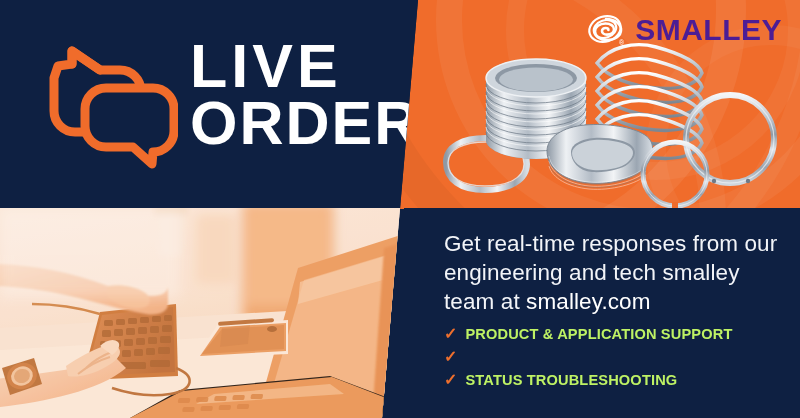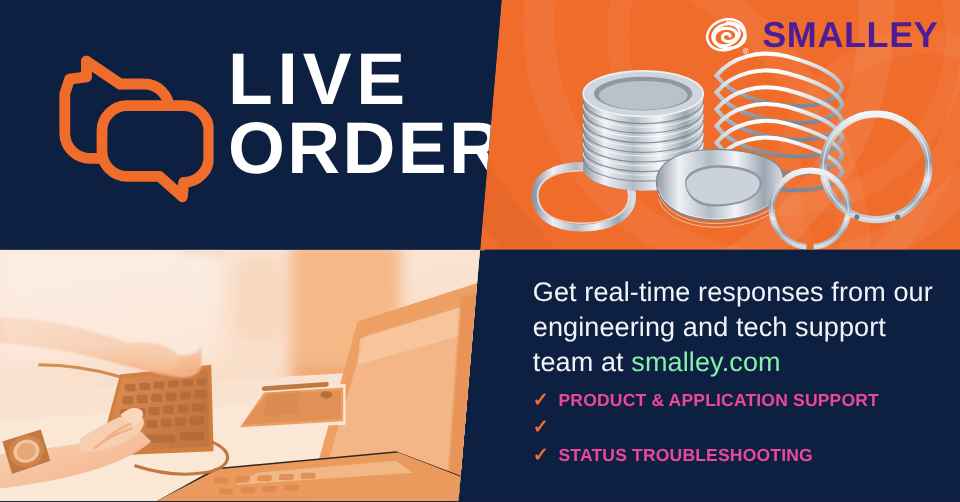--- a/index.html
+++ b/index.html
@@ -81,29 +81,29 @@
   
   #copy-panel {
     position:absolute; left:404px; top:208px; width:396px; height:210px;
     background:#0e2042; z-index:3;
   }
   #headline {
     position:absolute; left:40px; top:22px; width:350px;
     color:#f2f4f8; font-size:22.5px; line-height:1.28;
     font-weight:400; letter-spacing:.1px;
   }
-  #headline .brand { color:#86efac;margin-top:44px; }
+  #headline .brand { color:#ffffff;margin-top:44px; }
   #bullets { position:absolute; left:40px; top:118px; }
   .bullet {
     display:flex; align-items:baseline; gap:8px;
     margin-bottom:7px;
   }
   .check { color:#ee6f2d; font-size:16px; line-height:1; font-weight:700; }
   .bullet-label {
-    color:#ec4899; font-size:14.6px; font-weight:700;
+    color:#bef264; font-size:14.6px; font-weight:700;
     letter-spacing:.15px; line-height:1;
     font-family:"Liberation Sans","DejaVu Sans",sans-serif;
   }
 </style>
 </head>
 <body>
 
 <div id="banner">
 
   <div id="product-panel">
@@ -410,21 +410,21 @@
       </g>
 
       <rect width="404" height="210" fill="#ffffff" opacity=".10"></rect>
       <rect width="404" height="210" fill="#f07b33" opacity=".12"></rect>
       <rect x="0" y="0" width="180" height="90" fill="#ffffff" opacity=".25" filter="url(#blur6)"></rect>
     </svg>
   </div>
 
   <div id="copy-panel">
     <div id="headline">
-      <span>Get real-time responses from our engineering and tech support team at </span><span class="brand">smalley.com</span>
+      <span>Get real-time responses from our engineering and tech smalley team at </span><span class="brand">smalley.com</span>
     </div>
 
     <div id="bullets">
       <div class="bullet">
         <span class="check">✓</span>
         <span class="bullet-label">PRODUCT &amp; APPLICATION SUPPORT</span>
       </div>
       <div class="bullet">
         <span class="check">✓</span>
       </div>

